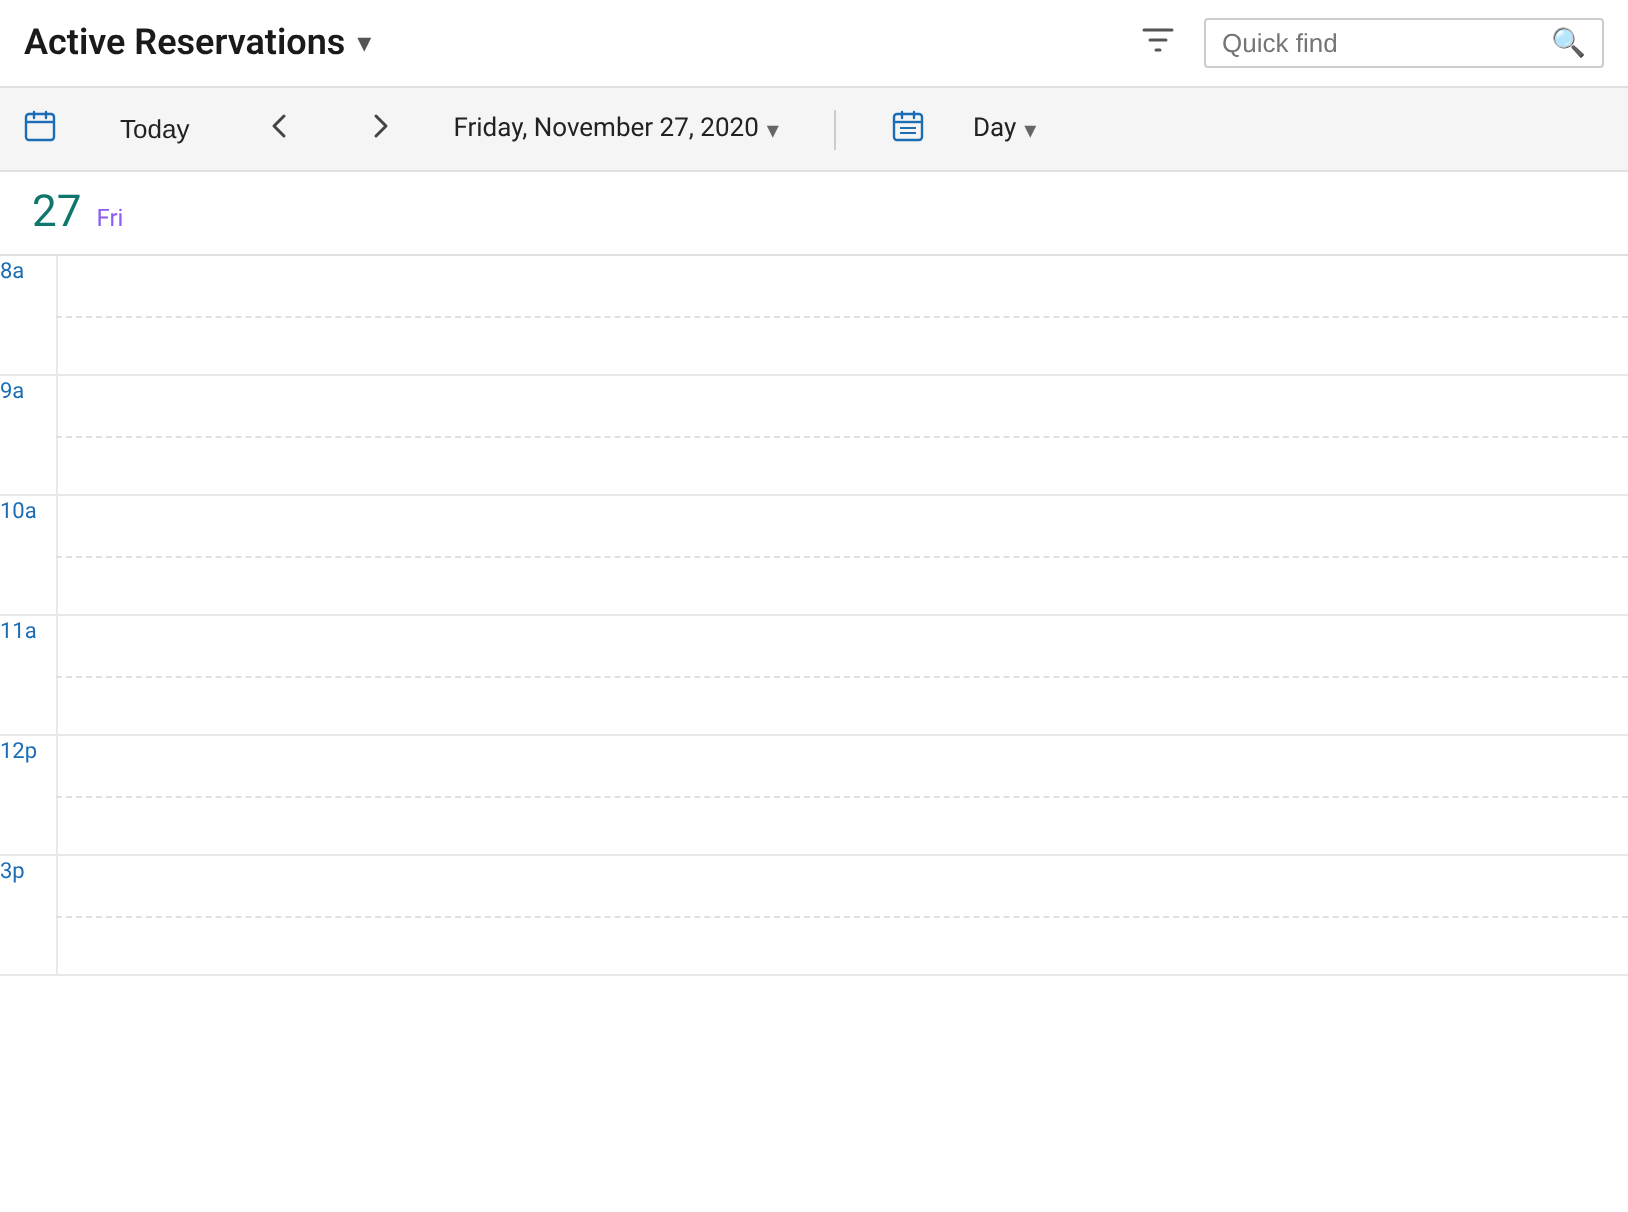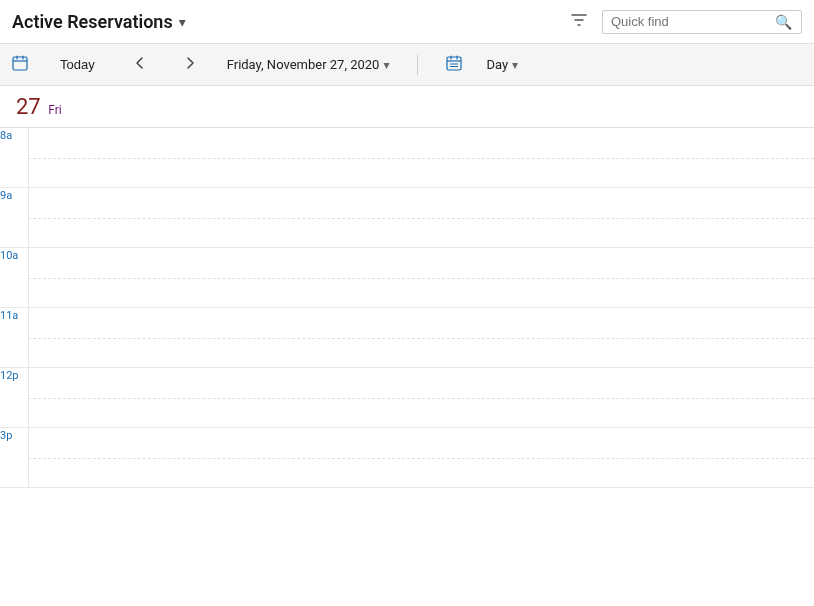--- a/index.html
+++ b/index.html
@@ -148,26 +148,26 @@
     }
 
     .day-header {
       padding: 8px 16px;
       border-bottom: 1px solid #e0e0e0;
     }
 
     .day-number {
       font-size: 22px;
       font-weight: 400;
-      color: #7f1d1d;
+      color: #0f766e;
     }
 
     .day-name {
       font-size: 12px;
-      color: #701a75;
+      color: #8b5cf6;
       margin-left: 4px;
     }
 
     .time-grid {
       flex: 1;
       position: relative;
     }
 
     .time-row {
       display: flex;

